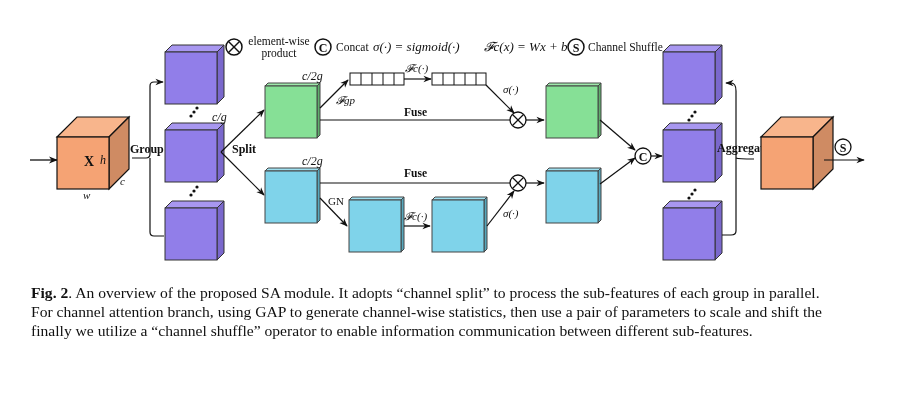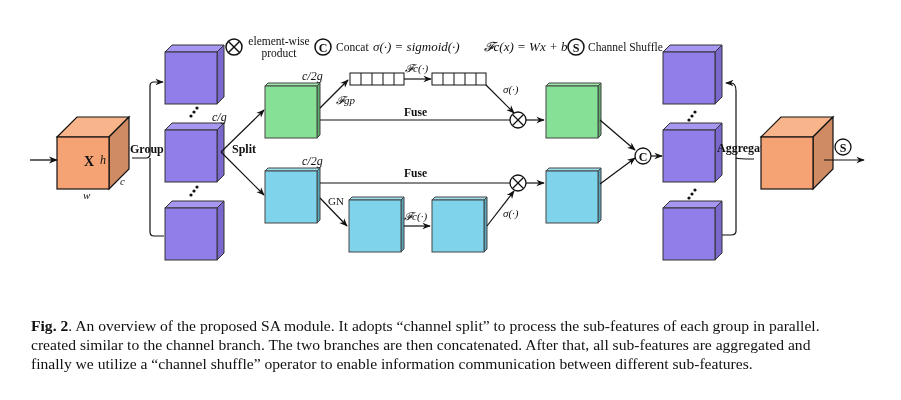--- a/index.html
+++ b/index.html
@@ -1,21 +1,21 @@
 <!DOCTYPE html>
 <html><head>
 <meta charset="utf-8">
 <style>
   html, body { margin: 0; padding: 0; background: #ffffff; }
   body { width: 901px; height: 400px; position: relative; overflow: hidden; font-family: "Liberation Serif", serif; color: #111; }
   #diagram { position: absolute; left: 0; top: 0; width: 901px; height: 270px; }
   #diagram text { font-family: "Liberation Serif", serif; fill: #111; }
   .ital { font-style: italic; }
   .bold { font-weight: bold; }
-  .caption { position: absolute; left: 31px; top: 283px; width: 850px; font-family: "Liberation Serif", serif; font-size: 15.6px; line-height: 19.2px; color: #111; margin-top: 33px; }
+  .caption { position: absolute; left: 31px; top: 283px; width: 850px; font-family: "Liberation Serif", serif; font-size: 15.6px; line-height: 19.2px; color: #111; }
   .caption .line { display: block; white-space: nowrap; }
   .caption .fig-label { font-weight: bold; }
 </style>
 </head>
 <body>
 
 <svg id="diagram" viewBox="0 0 901 270" xmlns="http://www.w3.org/2000/svg">
   <defs>
     <marker id="arr" viewBox="0 0 10 10" refX="9" refY="5" markerWidth="7" markerHeight="7" orient="auto-start-reverse">
       <path d="M0,1 L10,5 L0,9 L3,5 Z" fill="#111"></path>
@@ -223,15 +223,15 @@
   </g>
   <line x1="824" y1="160" x2="864" y2="160" stroke="#111" stroke-width="1.2" marker-end="url(#arr)"></line>
   <g>
     <circle cx="843" cy="147" r="8" fill="#fff" stroke="#111" stroke-width="1.3"></circle>
     <text x="843" y="151.5" font-size="12" text-anchor="middle" class="bold">S</text>
   </g>
 </svg>
 
 <div class="caption">
   <span class="line"><span class="fig-label">Fig. 2</span><span>. An overview of the proposed SA module. It adopts “channel split” to process the sub-features of each group in parallel.</span></span>
-  <span class="line">created similar to the channel branch. The two branches are then concatenated. After that, all sub-features are aggregated and</span>
+  <span class="line">For channel attention branch, using GAP to generate channel-wise statistics, then use a pair of parameters to scale and shift the</span>
   <span class="line">finally we utilize a “channel shuffle” operator to enable information communication between different sub-features.</span>
 </div>
 
 </body></html>

